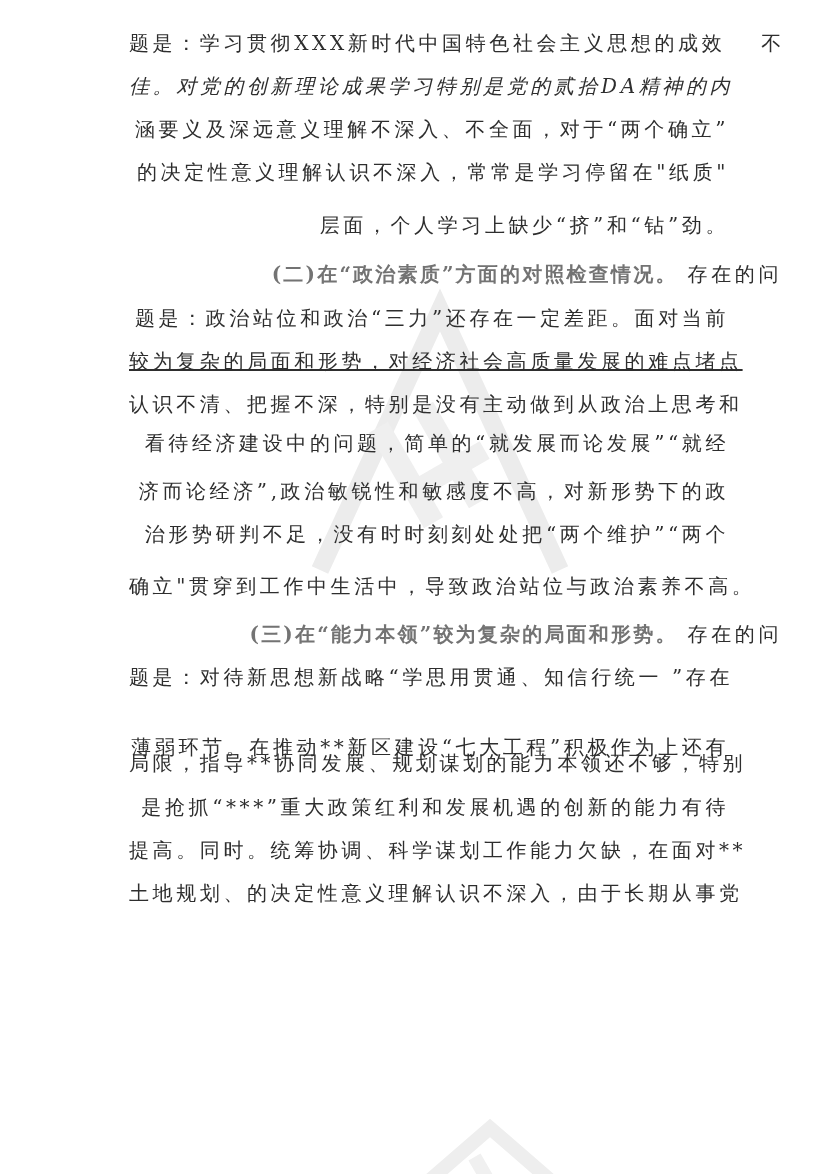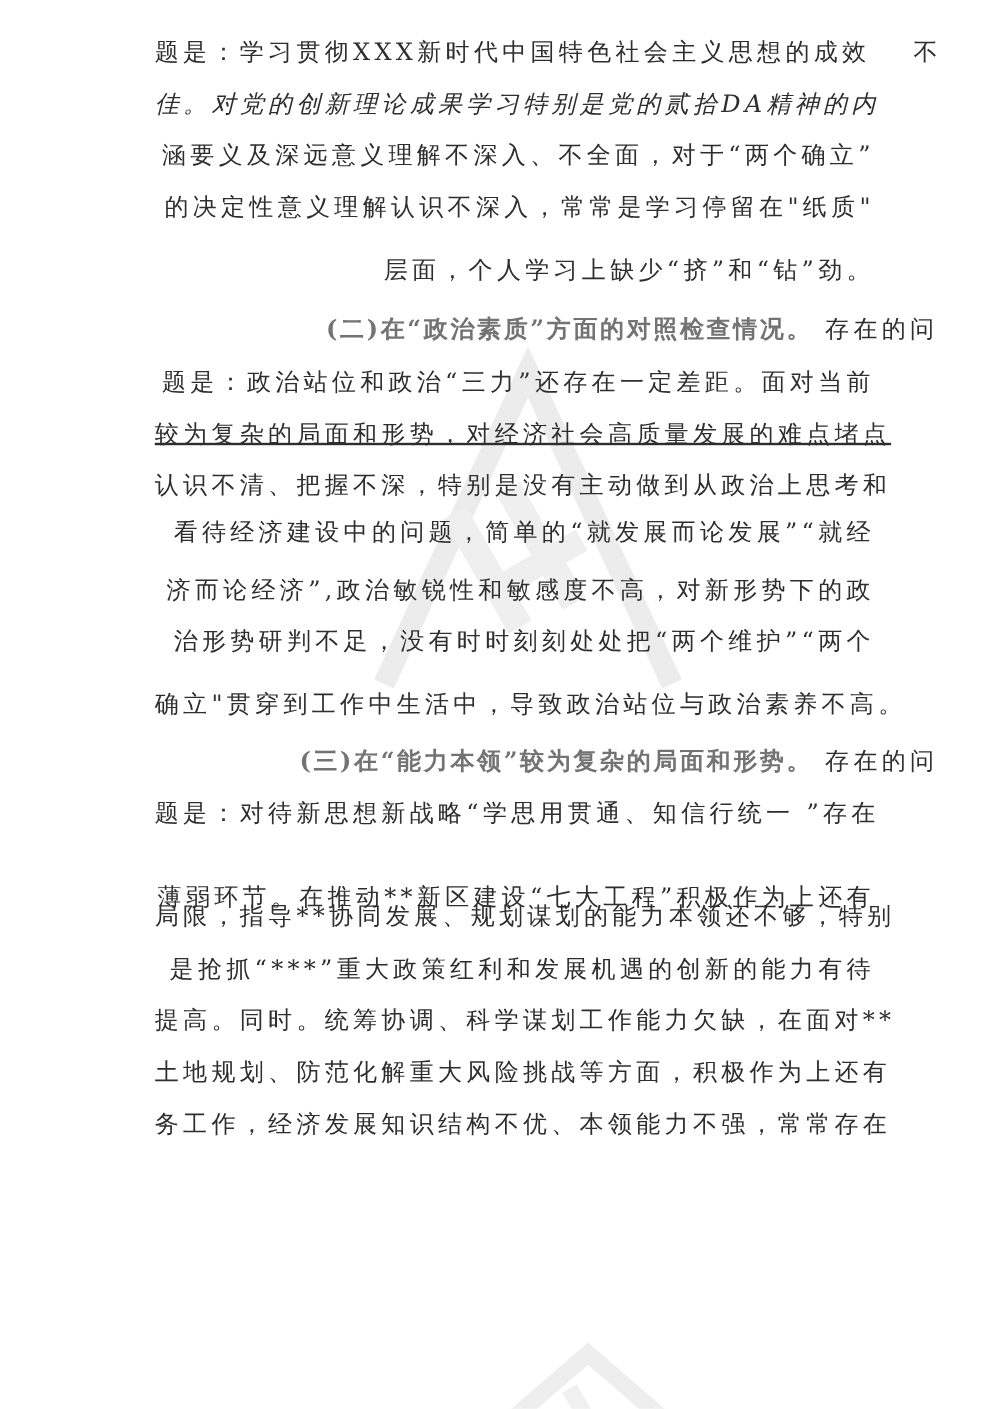--- a/index.html
+++ b/index.html
@@ -55,16 +55,15 @@
 
   <div class="line heading-line" style="top:619px;">
     <span class="bold">(三)在“能力本领”较为复杂的局面和形势。</span>
     <span>存在的问</span>
   </div>
   <div class="line" style="top:662px;">题是：对待新思想新战略“学思用贯通、知信行统一 ”存在</div>
   <div class="line" style="top:705px;margin-top:27px;">薄弱环节。在推动**新区建设“七大工程”积极作为上还有</div>
   <div class="line" style="top:748px;">局限，指导**协同发展、规划谋划的能力本领还不够，特别</div>
   <div class="line" style="top:792px;">是抢抓“***”重大政策红利和发展机遇的创新的能力有待</div>
   <div class="line" style="top:835px;">提高。同时。统筹协调、科学谋划工作能力欠缺，在面对**</div>
-  <div class="line" style="top:878px;">土地规划、防范化解重大风险挑战等方面，积极作为上还有</div>
-  <div class="line" style="top:921px;">务工作，经济发展知识结构不优、本领能力不强，常常存在</div>
+  <div class="line" style="top:878px;">土地规划、的决定性意义理解认识不深入，由于长期从事党</div>
 
 </div>
 
 </body></html>

